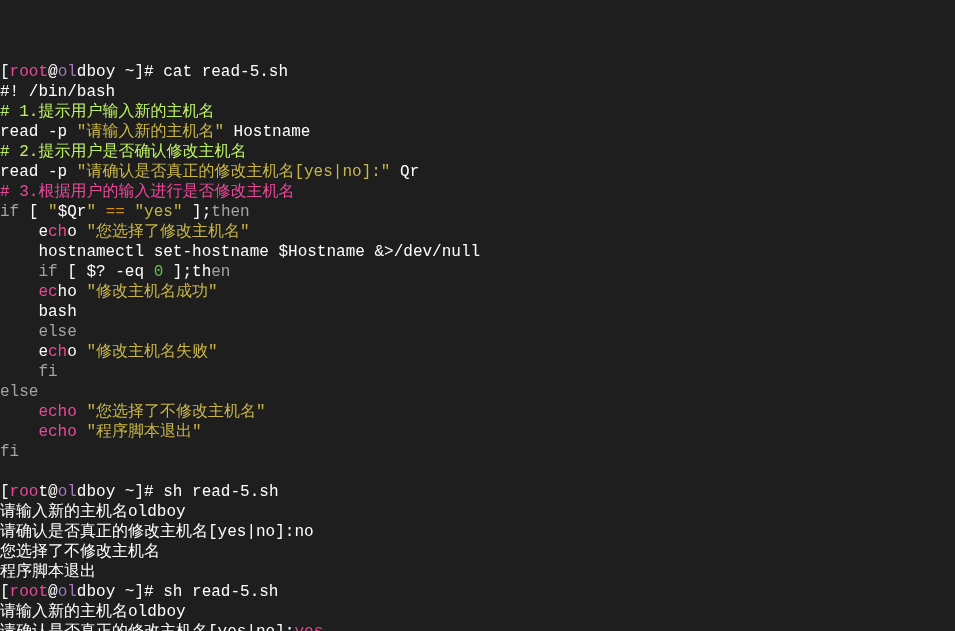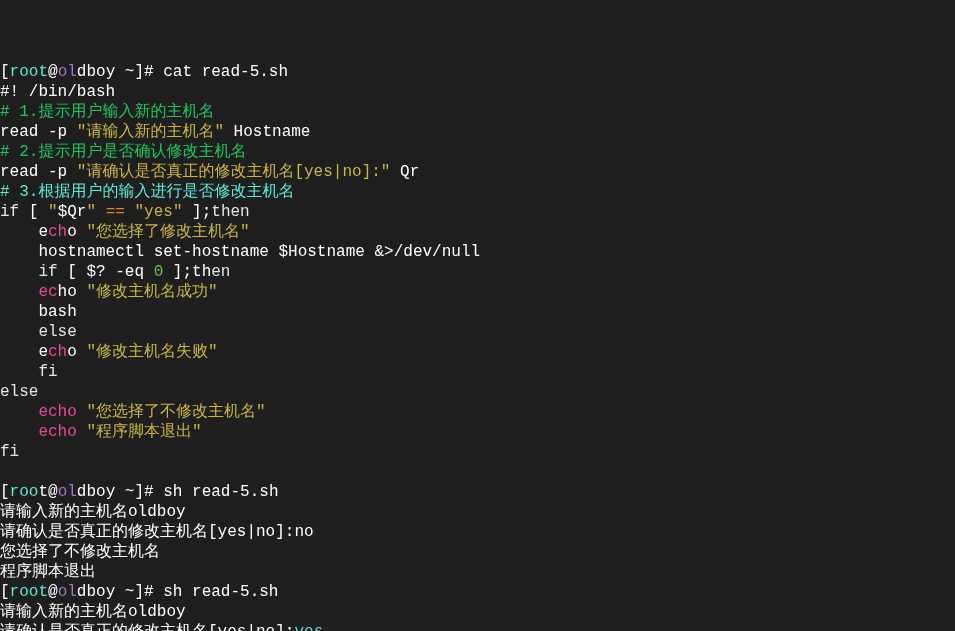--- a/index.html
+++ b/index.html
@@ -19,23 +19,23 @@
     overflow: hidden;
     white-space: pre;
   }
   .terminal {
     padding: 2px 0 0 0;
   }
   .line {
     min-height: 20px;
   }
   .white { color: #ffffff; }
-  .cyan { color: #22c55e; }
-  .teal { color: #e5e5e5; }
-  .red { color: #5eead4; }
+  .cyan { color: #bef264; }
+  .teal { color: #a3a3a3; }
+  .red { color: #ec4899; }
   .purple { color: #a576c5; margin-top: 20px; }
   .yellow { color: #c9b646; }
   .green { color: #6bbd4d; }
   .orange { color: #d28b29; }
   .blue { color: #ec4899; }
 </style>
 </head>
 <body>
 
 

